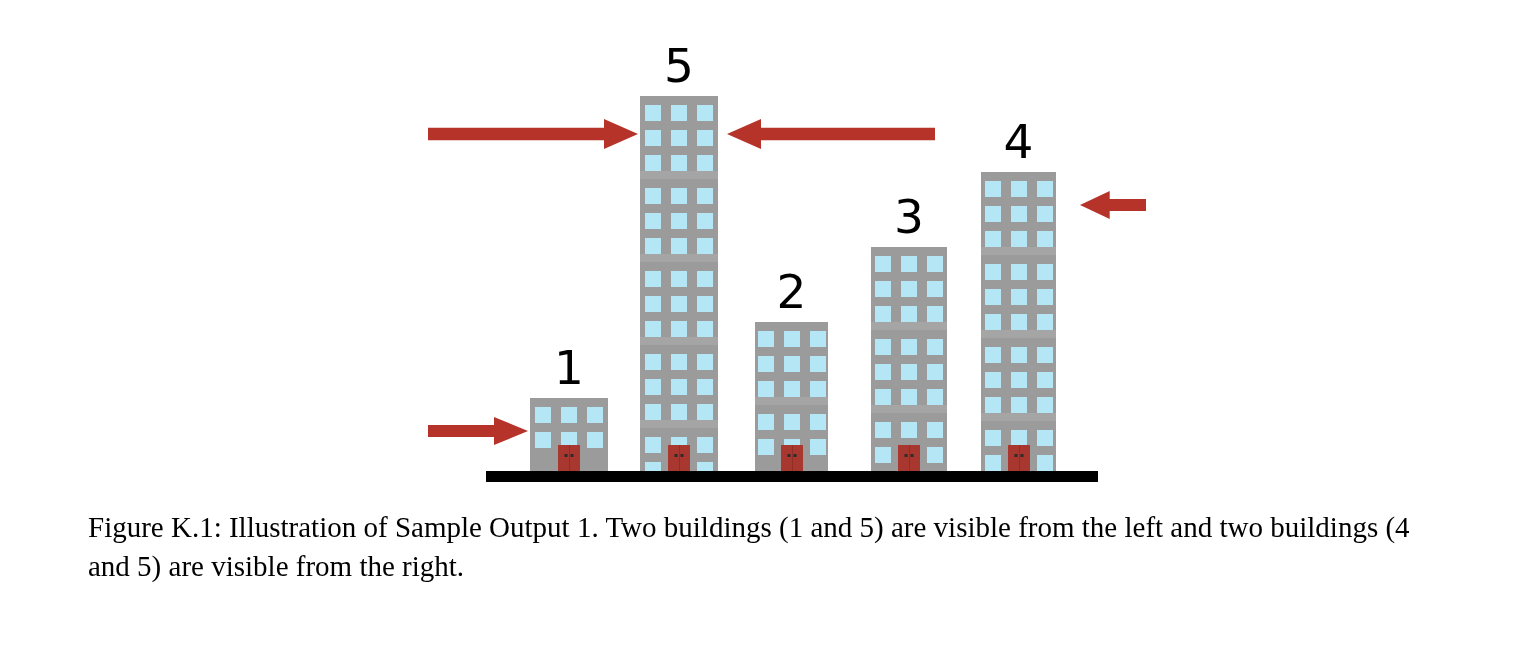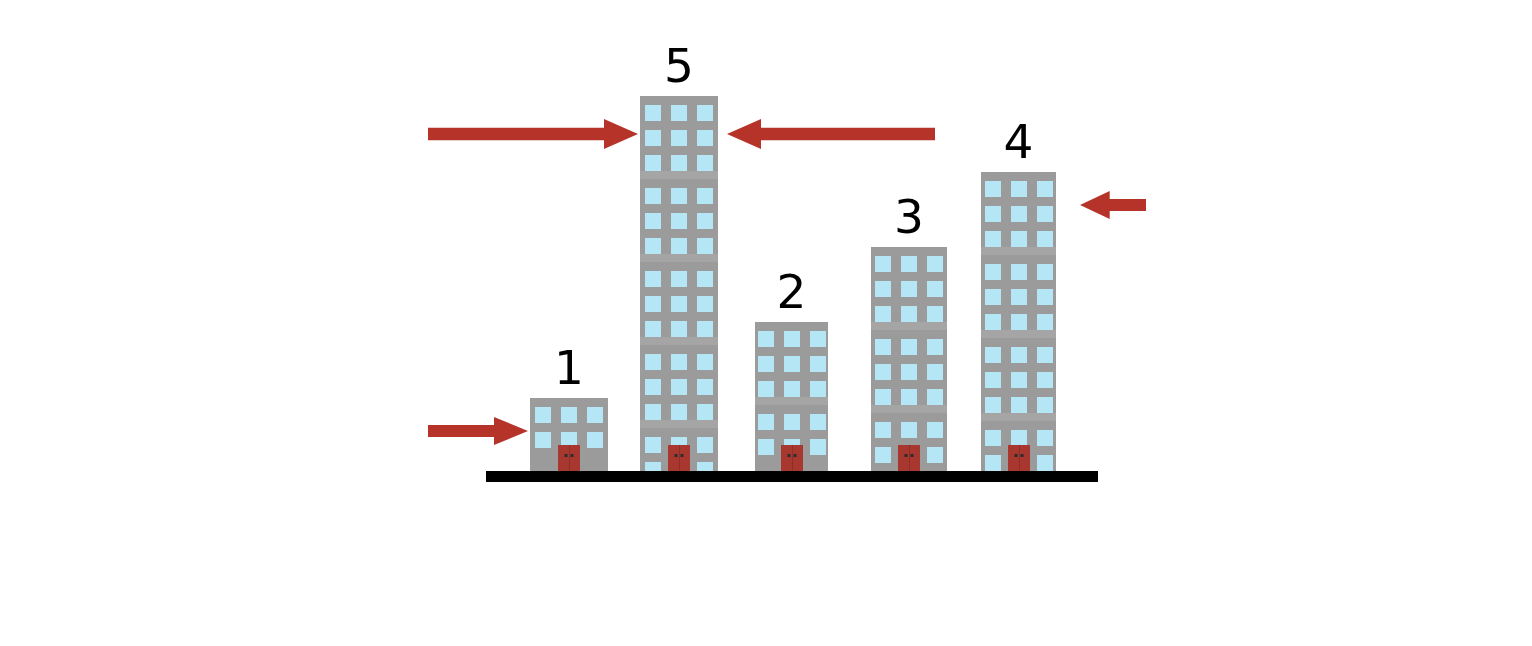--- a/index.html
+++ b/index.html
@@ -426,14 +426,18 @@
           <polygon points="0,8.7 176,8.7 176,0 210,15 176,30 176,21.299999999999997 0,21.299999999999997" fill="#b6332a"></polygon>
         </svg></div>
       <div class="arrow" style="left: 727px; top: 119px; width: 208px; height: 30px;"><svg width="208" height="30" viewBox="0 0 208 30">
           <polygon points="208,8.7 34,8.7 34,0 0,15 34,30 34,21.299999999999997 208,21.299999999999997" fill="#b6332a"></polygon>
         </svg></div>
       <div class="arrow" style="left: 1080px; top: 191px; width: 66px; height: 28px;"><svg width="66" height="28" viewBox="0 0 66 28">
           <polygon points="66,8.120000000000001 29.7,8.120000000000001 29.7,0 0,14 29.7,28 29.7,19.880000000000003 66,19.880000000000003" fill="#b6332a"></polygon>
         </svg></div>
     </div>
 
+  <div class="caption">
+    <span>Figure K.1: Illustration of Sample Output 1. Two buildings (1 and 5) are visible from the</span>
+    <span>left and two buildings (4 and 5) are visible from the right.</span>
+  </div>
 
 </div>
 
 </body></html>

